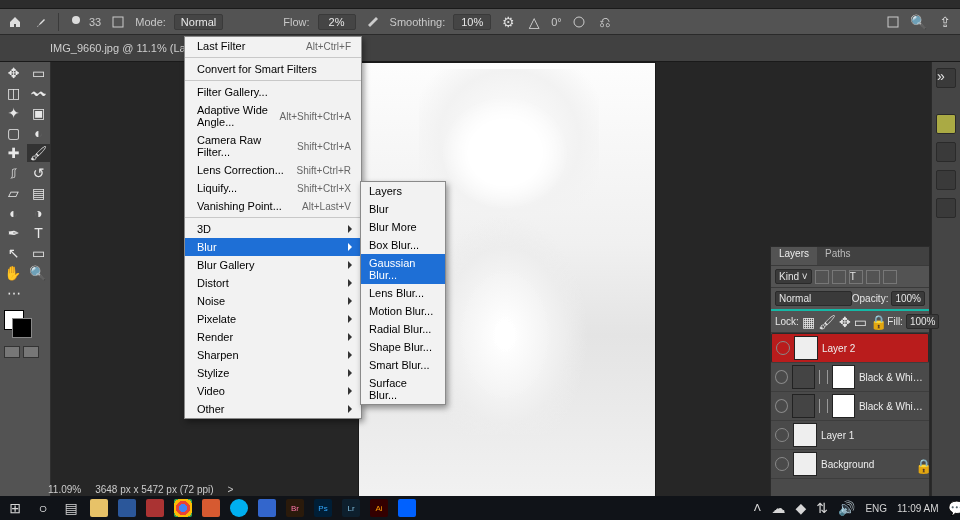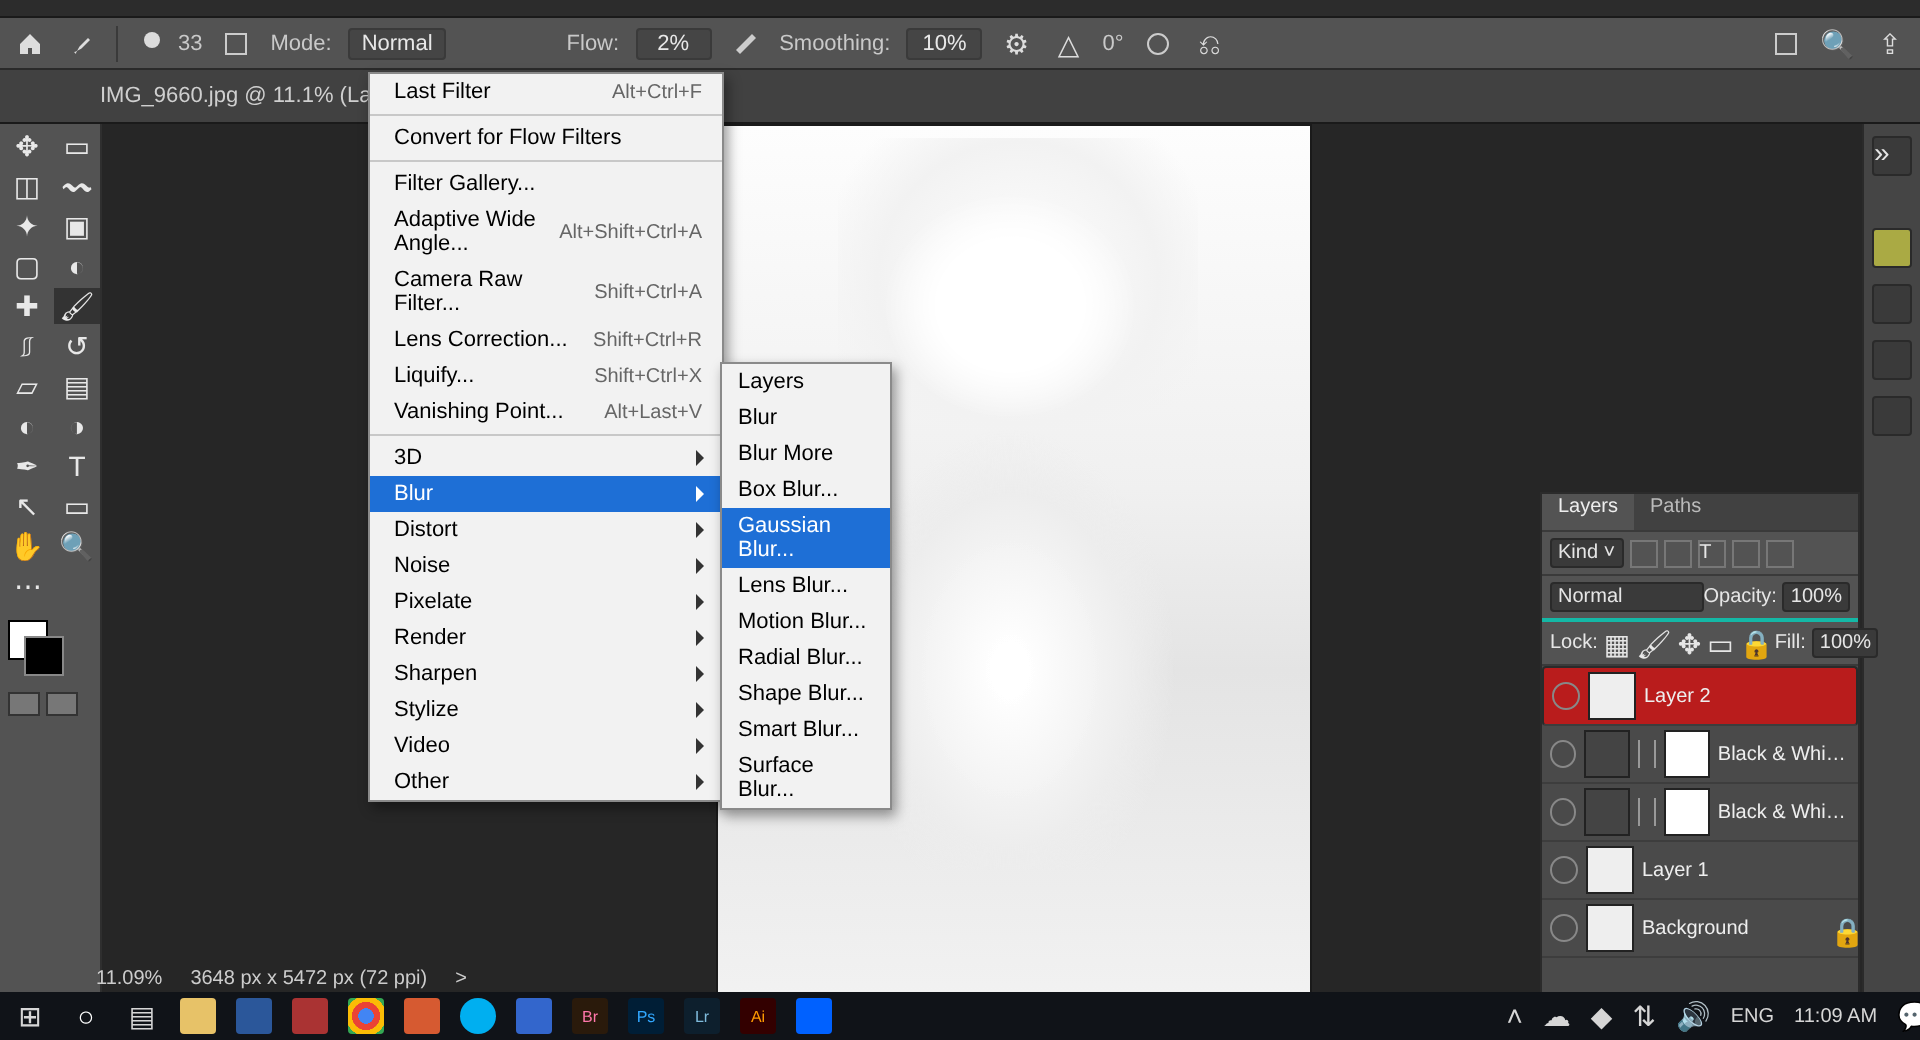--- a/index.html
+++ b/index.html
@@ -288,21 +288,21 @@
     </div>
   </div>
 
   <div id="filtermenu">
     <div class="mi">
         <span>Last Filter</span>
         <span class="sc">Alt+Ctrl+F</span>
       </div>
     <div class="hr"></div>
     <div class="mi">
-        <span>Convert for Flow Filters</span>
+        <span>Convert for Smart Filters</span>
       </div>
     <div class="hr"></div>
     <div id="gallery-block">
         <div class="mi">
           <span>Filter Gallery...</span>
         </div>
         <div class="mi">
           <span>Adaptive Wide Angle...</span>
           <span class="sc">Alt+Shift+Ctrl+A</span>
         </div>
@@ -323,20 +323,23 @@
           <span class="sc">Alt+Last+V</span>
         </div>
       </div>
     <div class="hr"></div>
     <div id="groups-block">
         <div class="mi sub">
           <span>3D</span>
         </div>
         <div class="mi sub hov">
           <span>Blur</span>
+        </div>
+        <div class="mi sub">
+          <span>Blur Gallery</span>
         </div>
         <div class="mi sub">
           <span>Distort</span>
         </div>
         <div class="mi sub">
           <span>Noise</span>
         </div>
         <div class="mi sub">
           <span>Pixelate</span>
         </div>

